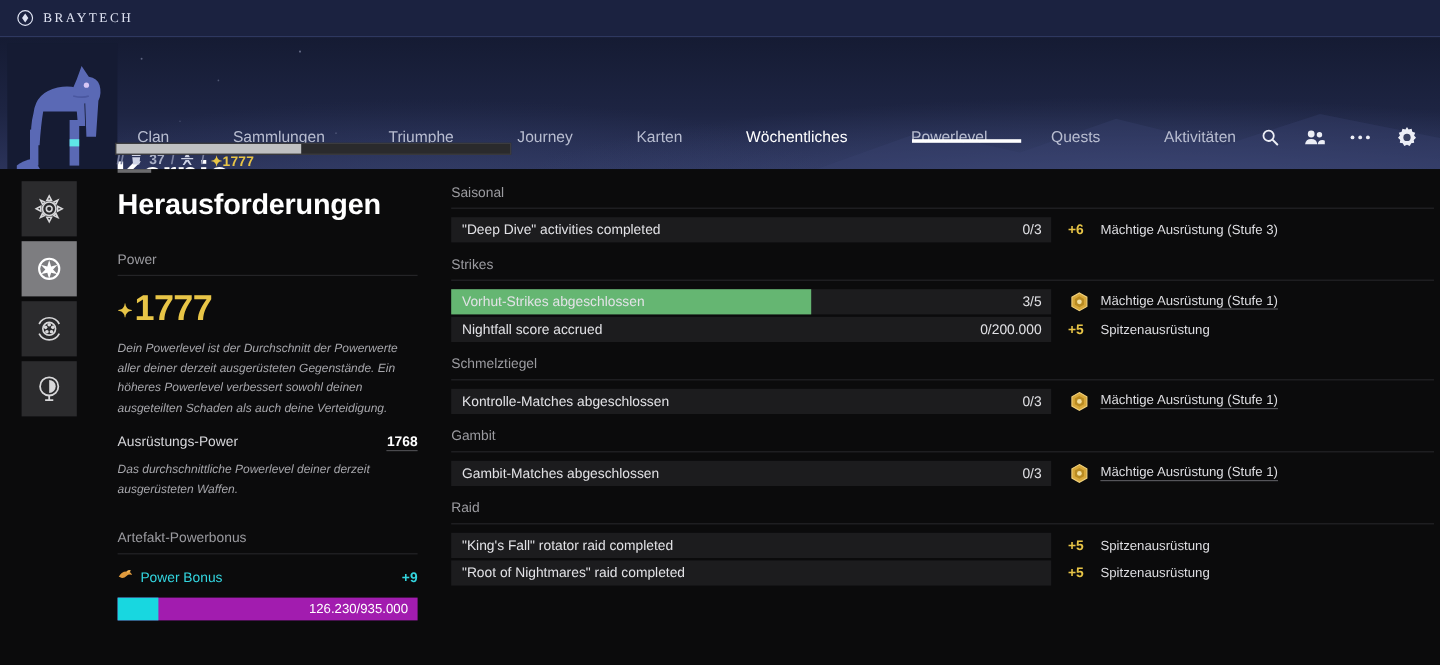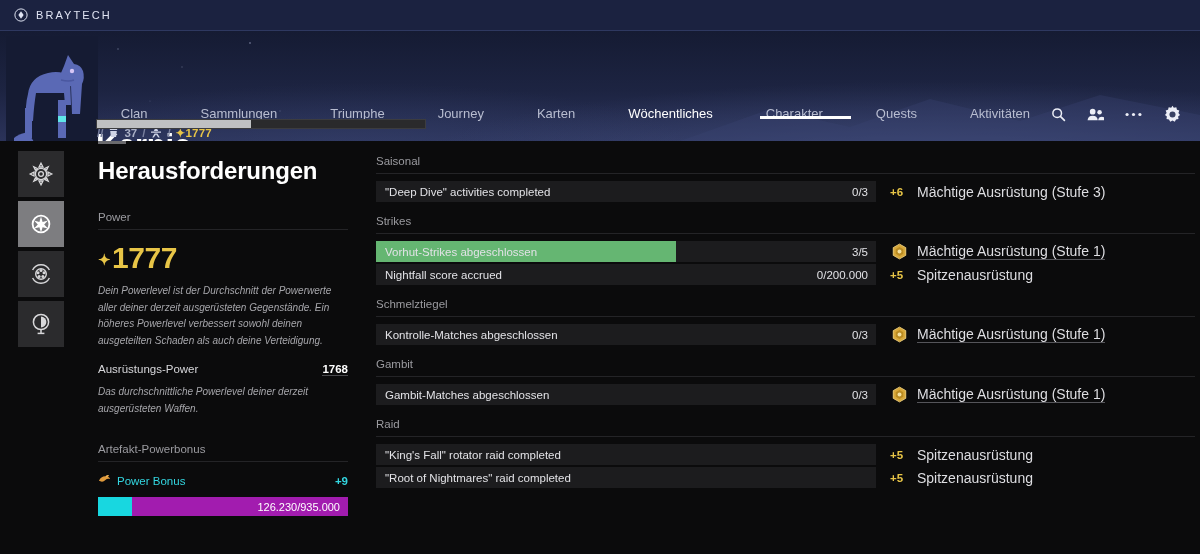--- a/index.html
+++ b/index.html
@@ -17,20 +17,21 @@
     background: #1b2240;
     border-bottom: 1px solid #2e3860;
     display: flex; align-items: center;
     padding-left: 14px;
     position: relative; z-index: 40;
   }
   #brandbar .logo-mark { margin-right: 8px; display: flex; align-items: center; }
   #brandbar .brand-text {
     font-size: 11px; letter-spacing: 2.1px; font-weight: 500;
     color: #dfe3f2;
+    font-family: Liberation Serif, serif;
   }
 
   
   #hero {
     position: relative; height: 110px; width: 100%;
     background:
       radial-gradient(ellipse 70% 120% at 78% 120%, rgba(73,86,136,.62) 0%, rgba(73,86,136,0) 62%),
       radial-gradient(ellipse 40% 90% at 30% 110%, rgba(58,70,115,.45) 0%, rgba(58,70,115,0) 70%),
       linear-gradient(180deg, #151b33 0%, #1d2442 55%, #2b335a 100%);
     overflow: hidden;
@@ -149,21 +150,21 @@
   .chal-track .lbl {
     position: relative; padding-left: 9px; font-size: 11.5px; color: #e2e2e6;
     white-space: nowrap; overflow: hidden;
   }
   .chal-track .cnt {
     position: absolute; right: 8px; font-size: 11.5px; color: #e2e2e6;
   }
   .chal-reward { flex: 1; display: flex; align-items: center; padding-left: 14px; gap: 9px; }
   .rw-amt { font-size: 11.5px; font-weight: 700; color: #e8c547; width: 18px; }
   .rw-icon { width: 18px; display: flex; align-items: center; justify-content: center; }
-  .rw-text { font-size: 14px; color: #dedee2; }
+  .rw-text { font-size: 11px; color: #dedee2; }
   .rw-text.ul { border-bottom: 1px solid #55555a; }
 </style>
 </head>
 <body>
 
 <div id="brandbar">
   <span class="logo-mark">
     <svg width="14" height="14" viewBox="0 0 24 24">
       <circle cx="12" cy="12" r="10.5" fill="none" stroke="#dfe3f2" stroke-width="1.7"></circle>
       <path d="M12 5.5 L16.5 12 L12 18.5 L7.5 12 Z" fill="#dfe3f2"></path>
@@ -243,21 +244,21 @@
     <span class="pwr"><span>✦</span><span>1777</span></span>
   </div>
 
   <div id="topnav">
     <span class="navitem">Clan</span>
     <span class="navitem">Sammlungen</span>
     <span class="navitem">Triumphe</span>
     <span class="navitem">Journey</span>
     <span class="navitem">Karten</span>
     <span class="navitem active">Wöchentliches</span>
-    <span class="navitem">Charakter</span>
+    <span class="navitem">Powerlevel</span>
     <span class="navitem">Quests</span>
     <span class="navitem">Aktivitäten</span>
 
     <span class="navicon">
       <svg width="15" height="15" viewBox="0 0 16 16">
           <circle cx="6.6" cy="6.6" r="4.6" fill="none" stroke="#eceef6" stroke-width="1.6"></circle>
           <line x1="10" y1="10" x2="14.3" y2="14.3" stroke="#eceef6" stroke-width="1.8" stroke-linecap="round"></line>
         </svg>
     </span>
     <span class="navicon">

